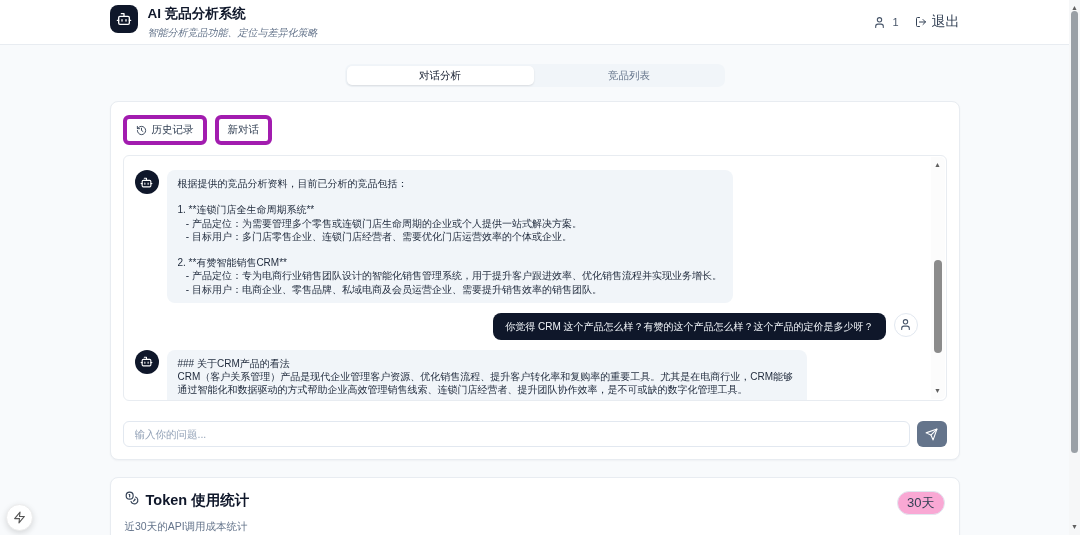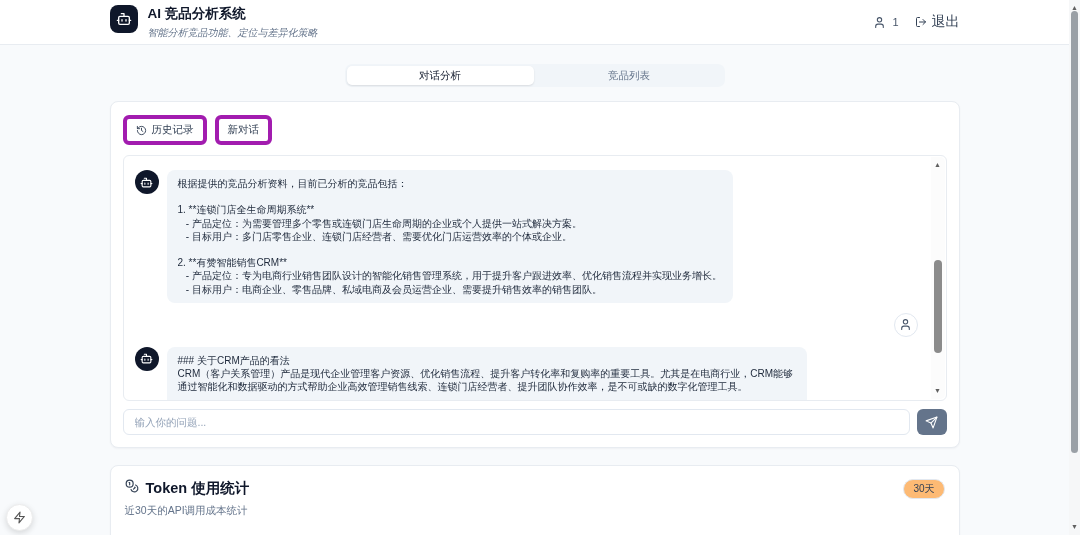--- a/index.html
+++ b/index.html
@@ -56,31 +56,31 @@
   .bubble { background:#f1f5f9; border-radius:8px; padding:7px 11px; font-size:10px; line-height:1.32; color:#1e293b; white-space:pre-wrap; max-width:640px; }
   .msg.user .bubble { background:#0f172a; color:#f1f5f9; max-width:560px; padding:7px 12px; }
 
   
   .chat-scrollbar { position:absolute; top:1px; right:1px; bottom:1px; width:14px; background:#fcfcfc; border-radius:0 5px 5px 0; }
   .chat-scrollbar .thumb { position:absolute; left:3px; width:8px; top:103px; height:93px; background:#8b8b8b; border-radius:4px; }
   .sb-arrow { position:absolute; left:0; width:14px; text-align:center; color:#606060; font-size:7px; line-height:10px; cursor:pointer; }
   .sb-arrow.up { top:3px; } .sb-arrow.down { bottom:3px; }
 
   
-  .input-row { display:flex; gap:7px; margin-top:8px; }
+  .input-row { display:flex; gap:7px; margin-top:20px; }
   .chat-input { flex:1; height:26px; border:1px solid #e2e8f0; border-radius:6px; padding:0 11px; font-size:10.5px; color:#0f172a; outline:none; background:#fff; font-family:inherit; }
   .chat-input::placeholder { color:#94a3b8; }
   .send-btn { width:30px; height:26px; border:none; border-radius:6px; background:#64748b; color:#fff; display:flex; align-items:center; justify-content:center; cursor:pointer; }
   .send-btn svg { width:13px; height:13px; }
 
   
   .token-card { margin-top:17px; padding:13px 14px; height:140px; }
   .token-title-row { display:flex; gap:7px; }
   .token-title-row svg { width:14px; height:14px; color:#334155; }
-  .badge { border:1px solid #e2e8f0; border-radius:999px; padding:2px 9px; font-size:10px; color:#334155; background:#fdba74; }
+  .badge { border:1px solid #e2e8f0; border-radius:999px; padding:2px 9px; font-size:13px; color:#334155; background:#f9a8d4; }
 
   
   .fab { position:absolute; left:6px; top:504px; width:27px; height:27px; border-radius:50%; background:#fff; border:1px solid #ececec; box-shadow:0 2px 6px rgba(0,0,0,.14); display:flex; align-items:center; justify-content:center; color:#555; cursor:pointer; }
   .fab svg { width:13px; height:13px; }
 
   
   .page-scrollbar { position:absolute; top:0; right:0; width:11px; height:535px; background:#f6f7f8; }
   .page-scrollbar .thumb { position:absolute; left:2px; width:7px; top:11px; height:442px; background:#9aa0a6; border-radius:4px; }
   .page-scrollbar .sb-arrow { width:11px; }
 </style>
@@ -169,20 +169,21 @@
 1. **连锁门店全生命周期系统**
    - 产品定位：为需要管理多个零售或连锁门店生命周期的企业或个人提供一站式解决方案。
    - 目标用户：多门店零售企业、连锁门店经营者、需要优化门店运营效率的个体或企业。
 
 2. **有赞智能销售CRM**
    - 产品定位：专为电商行业销售团队设计的智能化销售管理系统，用于提升客户跟进效率、优化销售流程并实现业务增长。
    - 目标用户：电商企业、零售品牌、私域电商及会员运营企业、需要提升销售效率的销售团队。</div>
         </div>
 
         <div class="msg user">
+          <div class="bubble">你觉得 CRM 这个产品怎么样？有赞的这个产品怎么样？这个产品的定价是多少呀？</div>
           <div class="avatar user-avatar">
             <svg viewBox="0 0 24 24" fill="none" stroke="currentColor" stroke-width="2" stroke-linecap="round" stroke-linejoin="round">
                 <path d="M19 21v-2a4 4 0 0 0-4-4H9a4 4 0 0 0-4 4v2"></path>
                 <circle cx="12" cy="7" r="4"></circle>
               </svg>
           </div>
         </div>
 
         <div class="msg bot">
           <div class="avatar bot-avatar">

